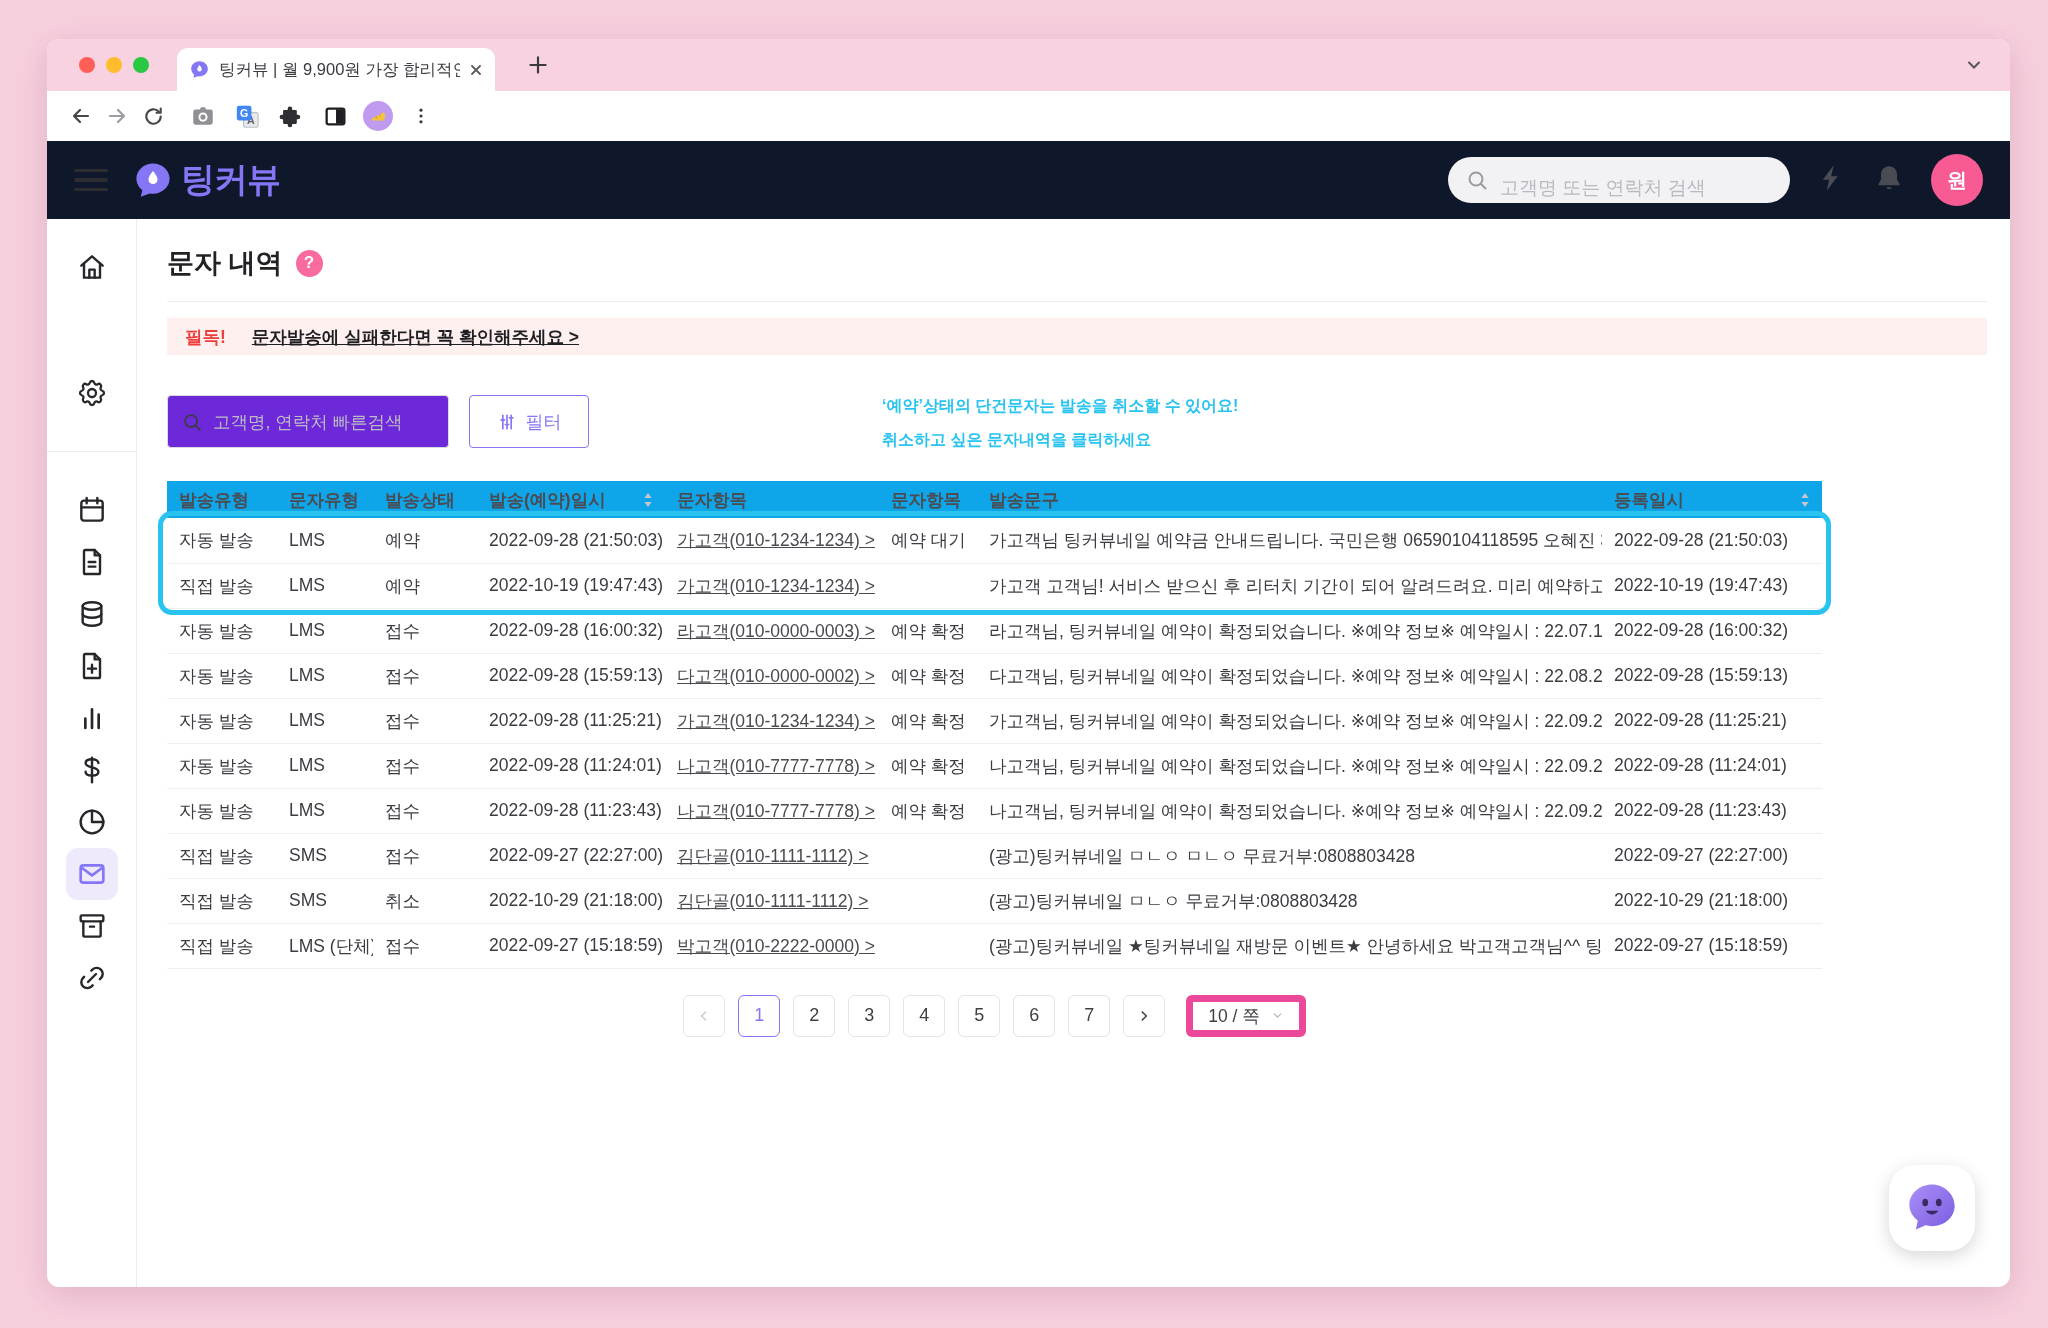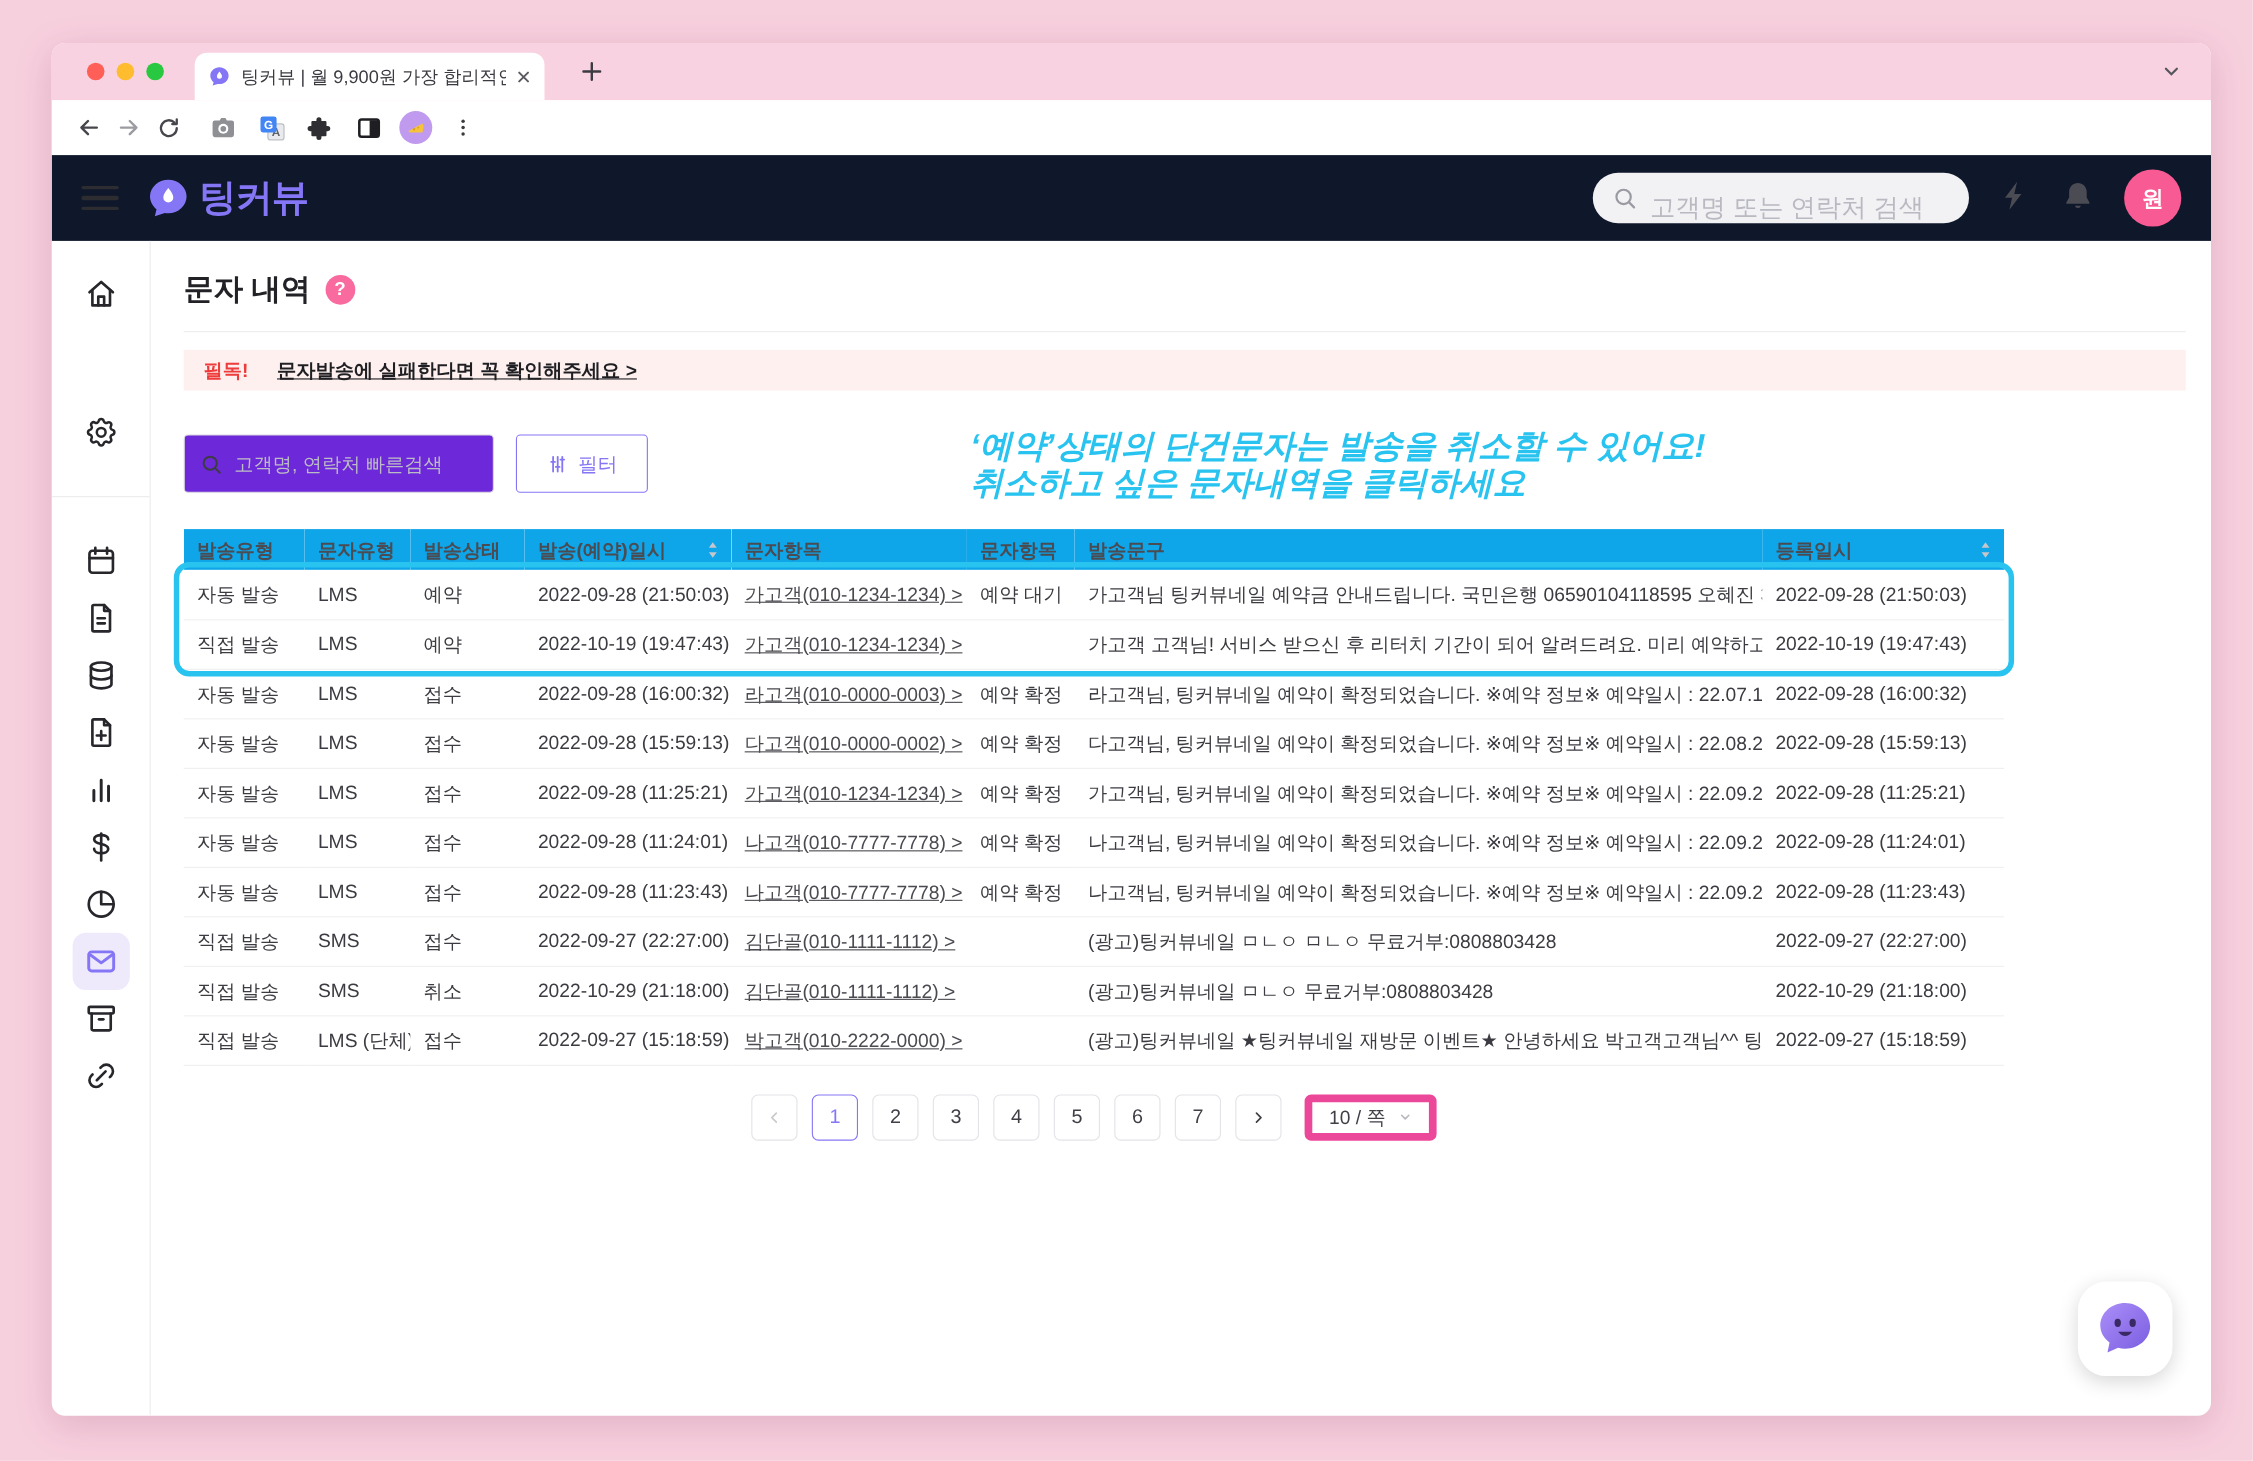--- a/index.html
+++ b/index.html
@@ -41,21 +41,21 @@
   .appbar { height:78px; display:flex; align-items:center; padding:0 27px; background:#0f172a; }
   .hamburger { width:34px; display:flex; flex-direction:column; gap:6px; cursor:pointer; }
   .hamburger i { display:block; height:3.5px; background:#2c2c31; border-radius:2px; }
   .logo { display:flex; align-items:center; gap:7px; margin-left:24px; }
   .logo-text { font-size:34px; font-weight:800; color:#8576f6; letter-spacing:-1px; }
   .appbar-right { margin-left:auto; display:flex; align-items:center; gap:27px; }
   .global-search {
     width:342px; height:46px; background:#f2f2f5; border-radius:23px;
     display:flex; align-items:center; padding:0 17px; gap:11px;
   }
-  .global-search span { color:#b9b9c2; font-size:23px;margin-top:16px; }
+  .global-search span { color:#b9b9c2; font-size:19px;margin-top:16px; }
   .user-avatar {
     width:52px; height:52px; border-radius:50%; background:#f85a93; color:#fff;
     font-size:20px; font-weight:700; display:flex; align-items:center; justify-content:center;
   }
   
   .app-body { display:flex; height:1068px; }
   .sidebar {
     width:90px; border-right:1px solid #ececef; display:flex; flex-direction:column;
     align-items:center; padding-top:30px; flex:none;
   }
@@ -80,21 +80,21 @@
   .quick-search {
     width:282px; height:53px; border:1px solid #d9d9df; border-radius:4px; background:#6d28d9;
     display:flex; align-items:center; padding:0 13px; gap:10px;
   }
   .quick-search span { color:#bcbcc4; font-size:17.5px; }
   .filter-btn {
     margin-left:20px; width:120px; height:53px; border:1.5px solid #8576f6; border-radius:4px;
     background:#fff; color:#8576f6; font-size:18px; font-weight:500;
     display:flex; align-items:center; justify-content:center; gap:9px; cursor:pointer;
   }
-  .callout { position:absolute; left:715px; top:-6px; font-size:30px; font-weight:800; color:#29c3f0; line-height:34px;font-style:italic; }
+  .callout { position:absolute; left:715px; top:-6px; font-size:16px; font-weight:800; color:#29c3f0; line-height:34px; }
   
   .table-wrap { margin-top:33px; width:1655px; position:relative; }
   table { width:100%; border-collapse:collapse; table-layout:fixed; }
   thead th {
     background:#0ea5e9; height:37px; font-size:17.5px; font-weight:600; color:#4b4b52;
     text-align:left; padding:0 12px; white-space:nowrap; overflow:hidden;
   }
   th .th-inner { display:flex; align-items:center; gap:8px; }
   th .th-inner.spread { justify-content:space-between; }
   tbody td {

